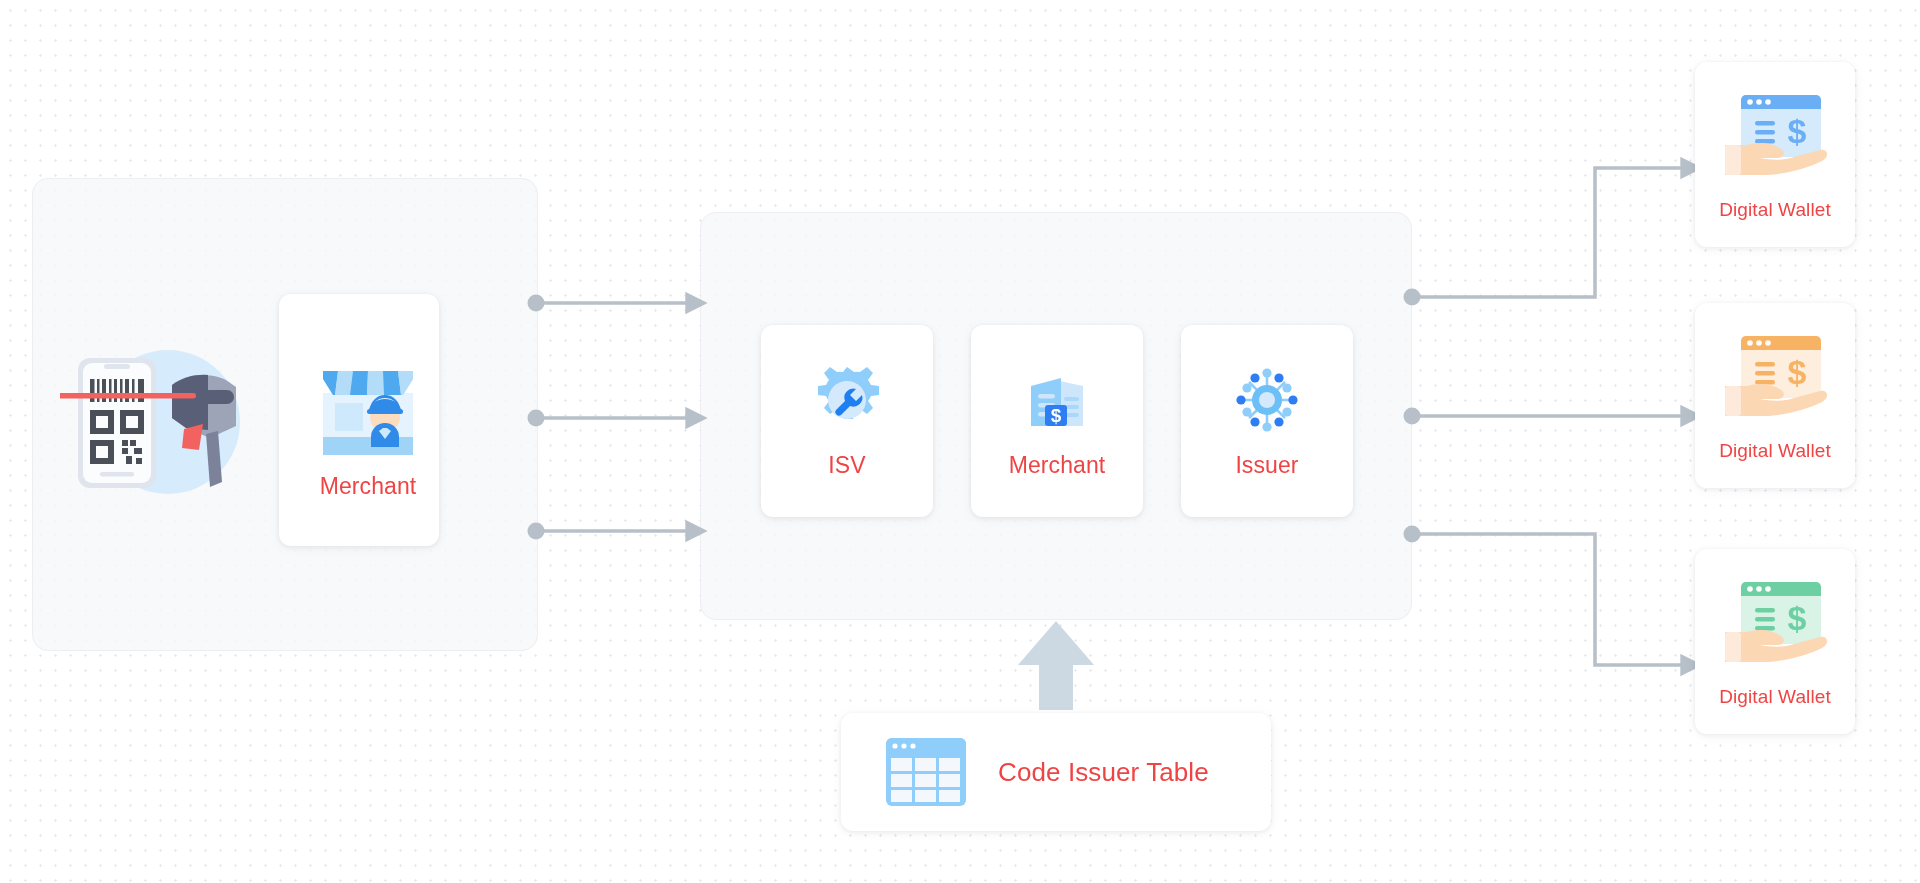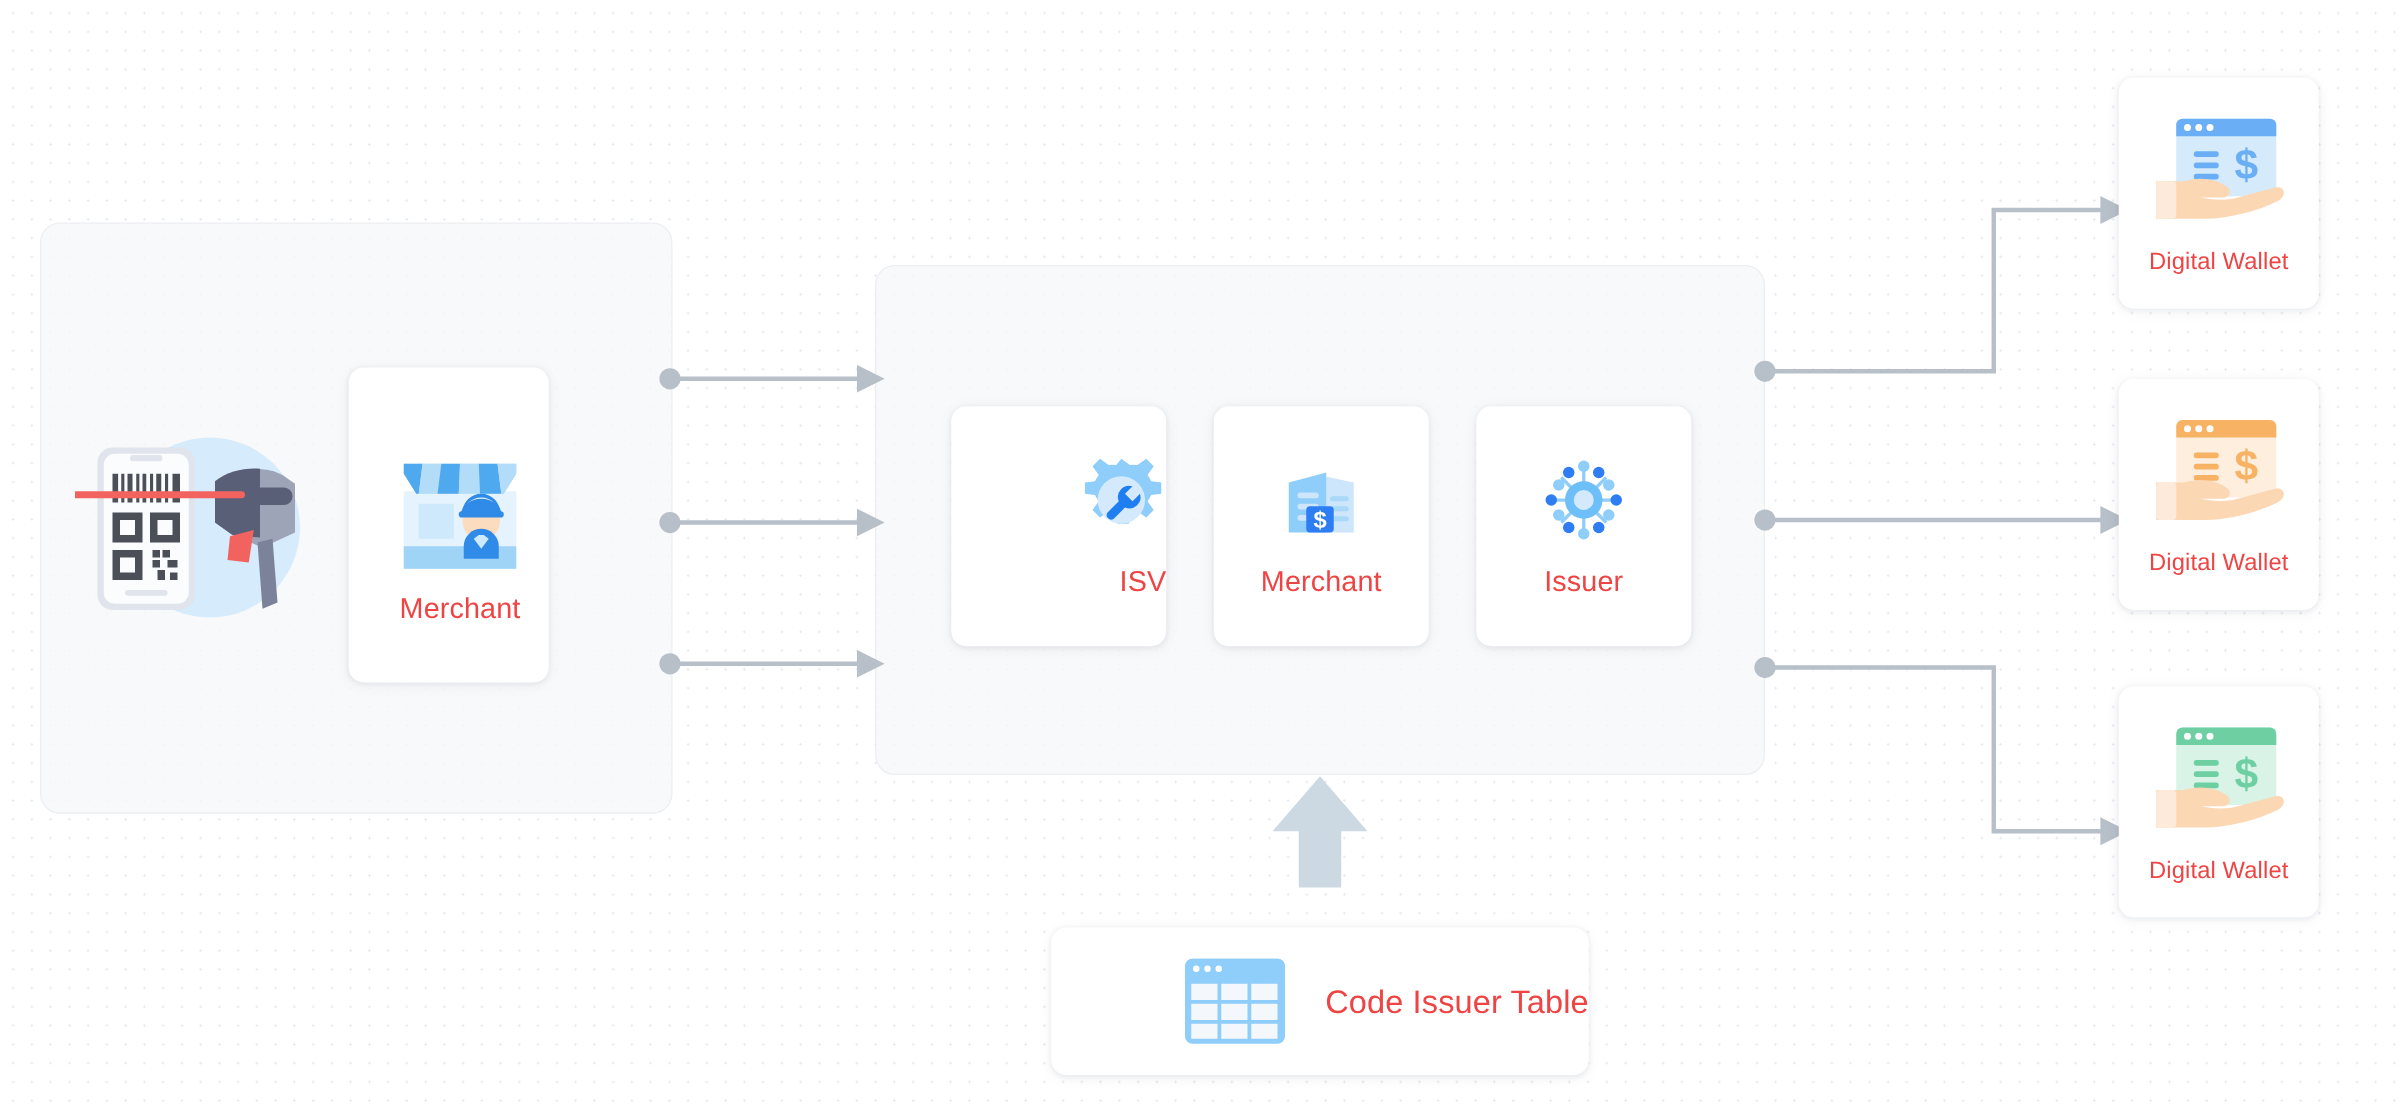--- a/index.html
+++ b/index.html
@@ -45,36 +45,36 @@
     letter-spacing: .1px;
     white-space: nowrap;
   }
 
   
   #card-merchant { left: 279px; top: 294px; width: 160px; height: 252px; padding-left: 18px; }
   #card-merchant .card-label { margin-top: 14px; }
 
   
   .node-card { width: 172px; height: 192px; top: 325px; }
-  #card-isv      { left: 761px; align-items: flex-end; }
+  #card-isv      { left: 761px; }
   #card-acquirer { left: 971px; }
   #card-switch   { left: 1181px; }
   .node-card .card-label { margin-top: 16px; }
 
   
   .wallet-card { width: 160px; height: 185px; left: 1695px; }
   #wallet-1 { top: 62px; }
   #wallet-2 { top: 303px; }
   #wallet-3 { top: 549px; }
   .wallet-card .card-label { font-size: 19px; margin-top: 10px; }
 
   
   #card-table {
-    left: 841px; top: 742px; width: 430px; height: 118px;
-    flex-direction: row; justify-content: flex-end; padding-left: 43px;
+    left: 841px; top: 713px; width: 430px; height: 118px;
+    flex-direction: row; justify-content: flex-start; padding-left: 43px;
   }
   #card-table .card-label { font-size: 26px; margin-left: 30px; }
 
   
   svg.wires { position: absolute; left: 0; top: 0; width: 1920px; height: 883px; pointer-events: none; }
   .wire { fill: none; stroke: #b7bfc9; stroke-width: 3.5; }
   .dot  { fill: #b7bfc9; }
   .uparrow { fill: #ccd9e2; }
 
   .icon-svg { display: block; }

